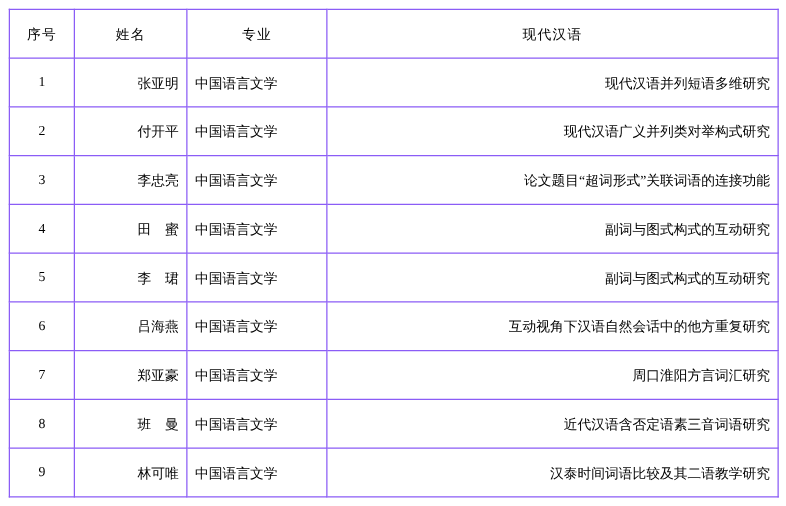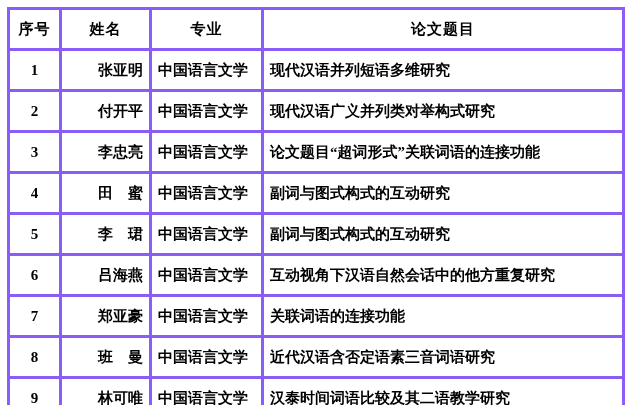--- a/index.html
+++ b/index.html
@@ -21,25 +21,25 @@
     width: 615px;
   }
   table.thesis-table {
     border-collapse: collapse;
     table-layout: fixed;
     width: 615px;
     background: #ffffff;
   }
   table.thesis-table th,
   table.thesis-table td {
-    border: 3px solid #8b5cf6;
+    border: 1px solid #8b5cf6;
     height: 38px;
     padding: 0 6px;
-    font-size: 15px;
-    font-weight: bold;
+    font-size: 11px;
+    font-weight: normal;
     vertical-align: middle;
     white-space: nowrap;
     overflow: hidden;
   }
   
   col.c-seq   { width: 52px; }
   col.c-name  { width: 90px; }
   col.c-major { width: 112px; }
   col.c-title { width: 361px; }
 
@@ -50,41 +50,41 @@
   .cell-seq {
     text-align: center;
   }
   .cell-name {
     text-align: right;
   }
   .cell-major {
     text-align: left;
   }
   .cell-title {
-    text-align: left;
+    text-align: right;
     padding-left: 10px;
   }
 </style>
 </head>
 <body>
 
 <div class="sheet">
   <table class="thesis-table">
     <colgroup>
       <col class="c-seq">
       <col class="c-name">
       <col class="c-major">
       <col class="c-title">
     </colgroup>
     <thead>
       <tr>
         <th class="head-cell">序号</th>
         <th class="head-cell">姓名</th>
         <th class="head-cell">专业</th>
-        <th class="head-cell">论文题目</th>
+        <th class="head-cell">现代汉语</th>
       </tr>
     </thead>
     <tbody>
       <tr>
         <td class="cell-seq">1</td>
         <td class="cell-name">张亚明</td>
         <td class="cell-major">中国语言文学</td>
         <td class="cell-title">现代汉语并列短语多维研究</td>
       </tr>
       <tr>
@@ -114,21 +114,21 @@
       <tr>
         <td class="cell-seq">6</td>
         <td class="cell-name">吕海燕</td>
         <td class="cell-major">中国语言文学</td>
         <td class="cell-title">互动视角下汉语自然会话中的他方重复研究</td>
       </tr>
       <tr>
         <td class="cell-seq">7</td>
         <td class="cell-name">郑亚豪</td>
         <td class="cell-major">中国语言文学</td>
-        <td class="cell-title">关联词语的连接功能</td>
+        <td class="cell-title">周口淮阳方言词汇研究</td>
       </tr>
       <tr>
         <td class="cell-seq">8</td>
         <td class="cell-name">班　曼</td>
         <td class="cell-major">中国语言文学</td>
         <td class="cell-title">近代汉语含否定语素三音词语研究</td>
       </tr>
       <tr>
         <td class="cell-seq">9</td>
         <td class="cell-name">林可唯</td>

